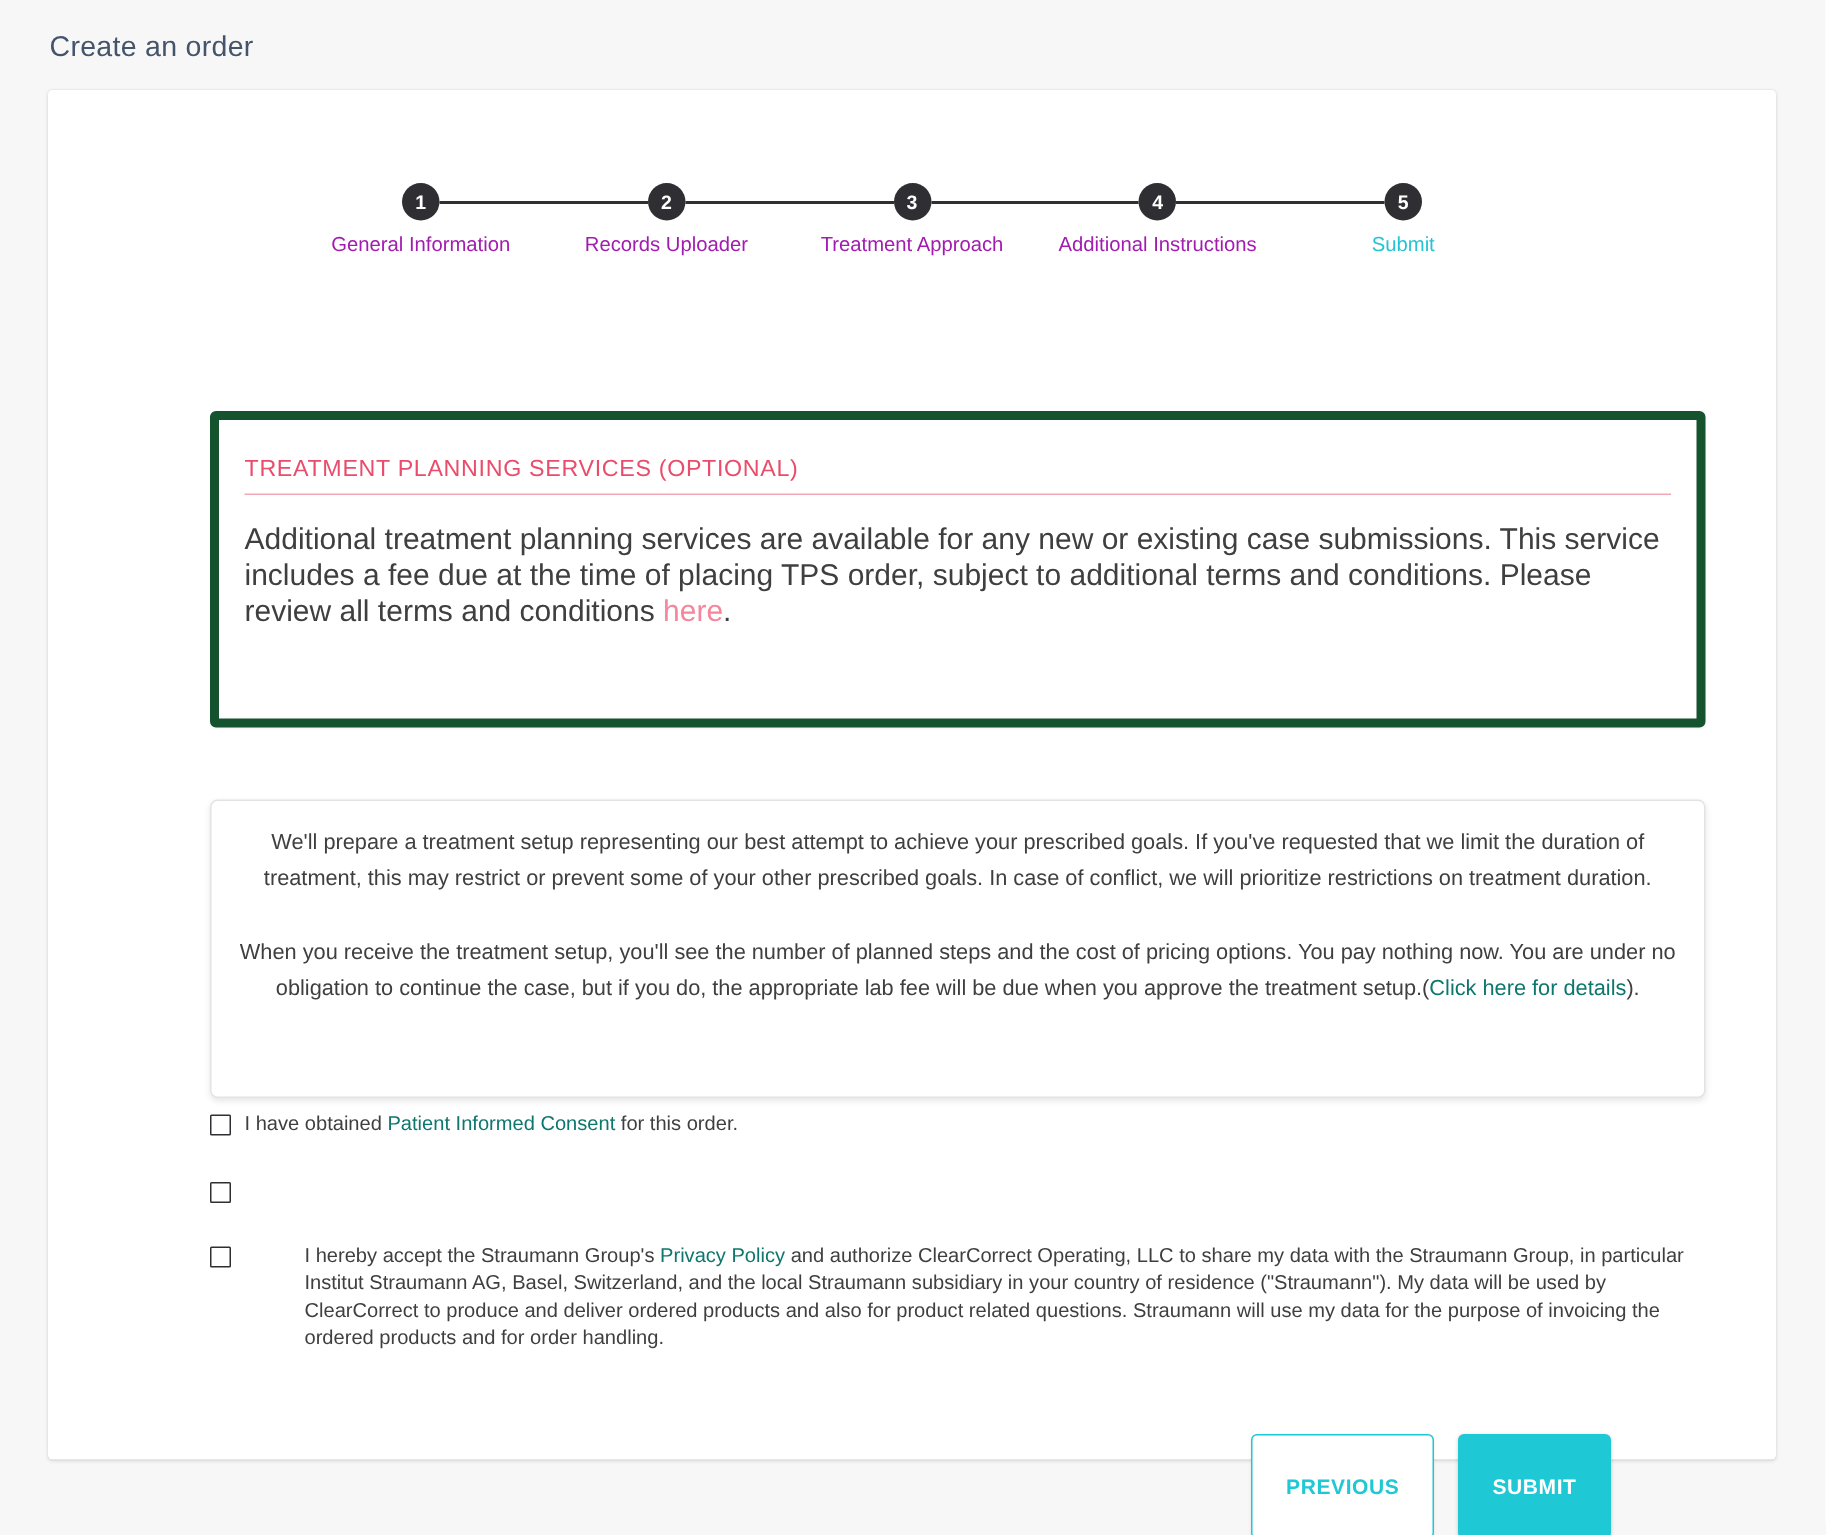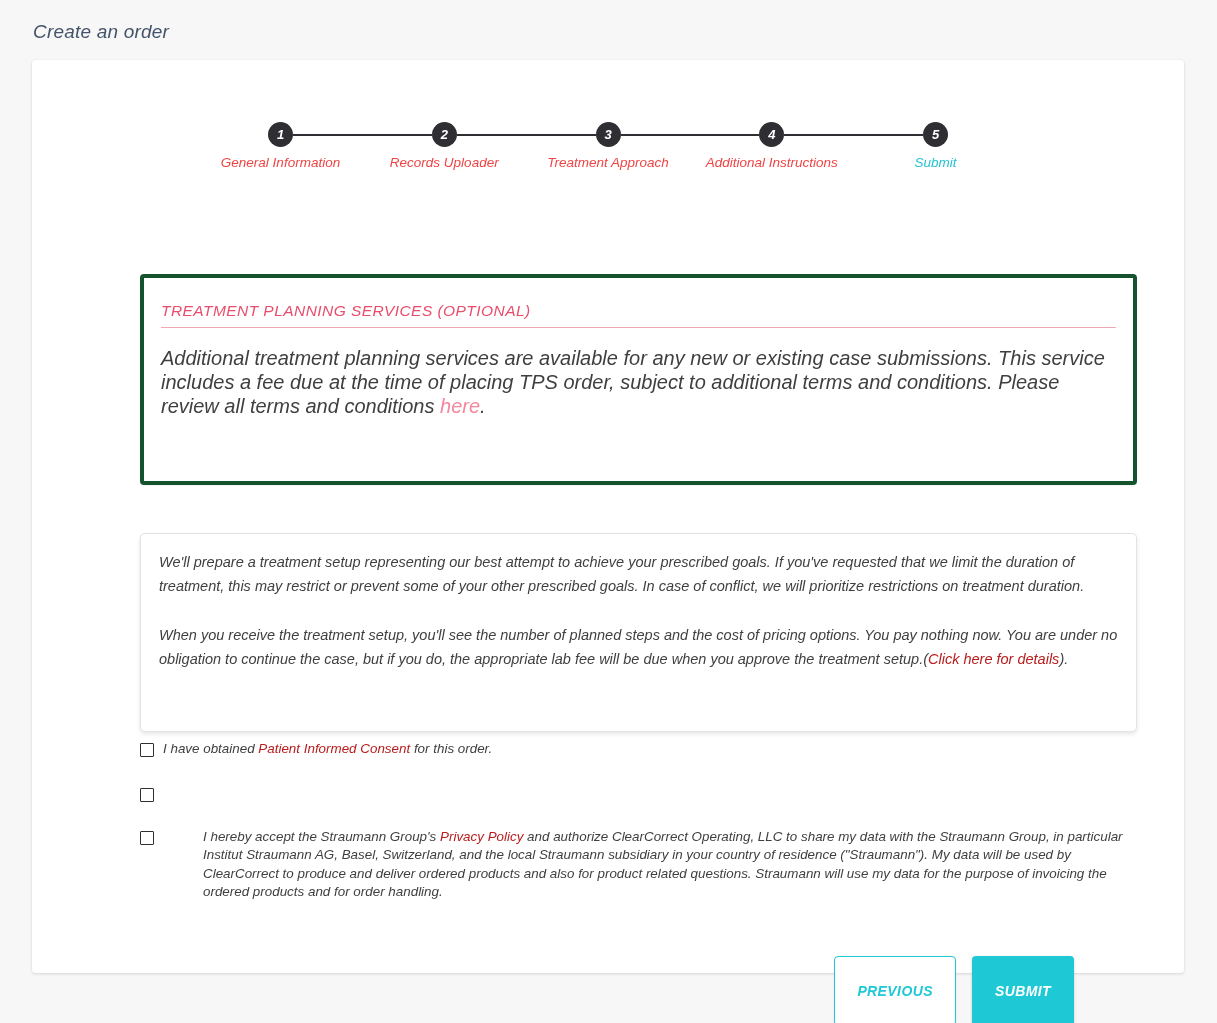--- a/index.html
+++ b/index.html
@@ -1,15 +1,15 @@
 <!DOCTYPE html>
 <html><head>
 <meta charset="utf-8">
 <style>
-  * { box-sizing: border-box; font-style: italic; }
+  * { box-sizing: border-box; }
   html, body {
     margin: 0;
     padding: 0;
   }
   body {
     width: 1217px;
     height: 1023px;
     background: #f7f7f7;
     font-family: "Liberation Sans", sans-serif;
     color: #3c3c3c;
@@ -75,33 +75,33 @@
     height: 2px;
     background: #2f2f33;
   }
   .step-label {
     position: absolute;
     top: 33px;
     left: 50%;
     transform: translateX(-50%);
     white-space: nowrap;
     font-size: 13.5px;
-    color: #ef4444;
+    color: #a21caf;
   }
   .step-label.active { color: #25c3d3; }
 
   
   .tps-panel {
     position: absolute;
     left: 108px;
     top: 214px;
     width: 997px;
     height: 211px;
     background: #ffffff;
-    border: 4px solid #14532d;
+    border: 6px solid #14532d;
     border-radius: 4px;
     box-shadow: 0 1px 2px rgba(0,0,0,.05);
     padding: 24px 17px 0 17px;
   }
   .tps-title {
     font-size: 15.5px;
     color: #ea4c6b;
     letter-spacing: .45px;
     padding-bottom: 7px;
     border-bottom: 1px solid #f0a7b6;
@@ -139,30 +139,31 @@
     left: 108px;
     top: 473px;
     width: 997px;
     height: 199px;
     background: #ffffff;
     border: 1px solid #e3e3e3;
     border-radius: 5px;
     box-shadow: 0 2px 4px rgba(0,0,0,.10);
     padding: 16px 18px;
     overflow: hidden;
+    text-align: center;
   }
   .info-box p {
     font-size: 14.5px;
     line-height: 24px;
     color: #3f3f3f;
     margin: 0;
   }
   .info-box p + p { margin-top: 25px; }
   .link-teal {
-    color: #b91c1c;
+    color: #0f766e;
     text-decoration: none;
   }
 
   
   .checks {
     position: absolute;
     left: 108px;
     top: 680px;
     width: 1000px;
   }

